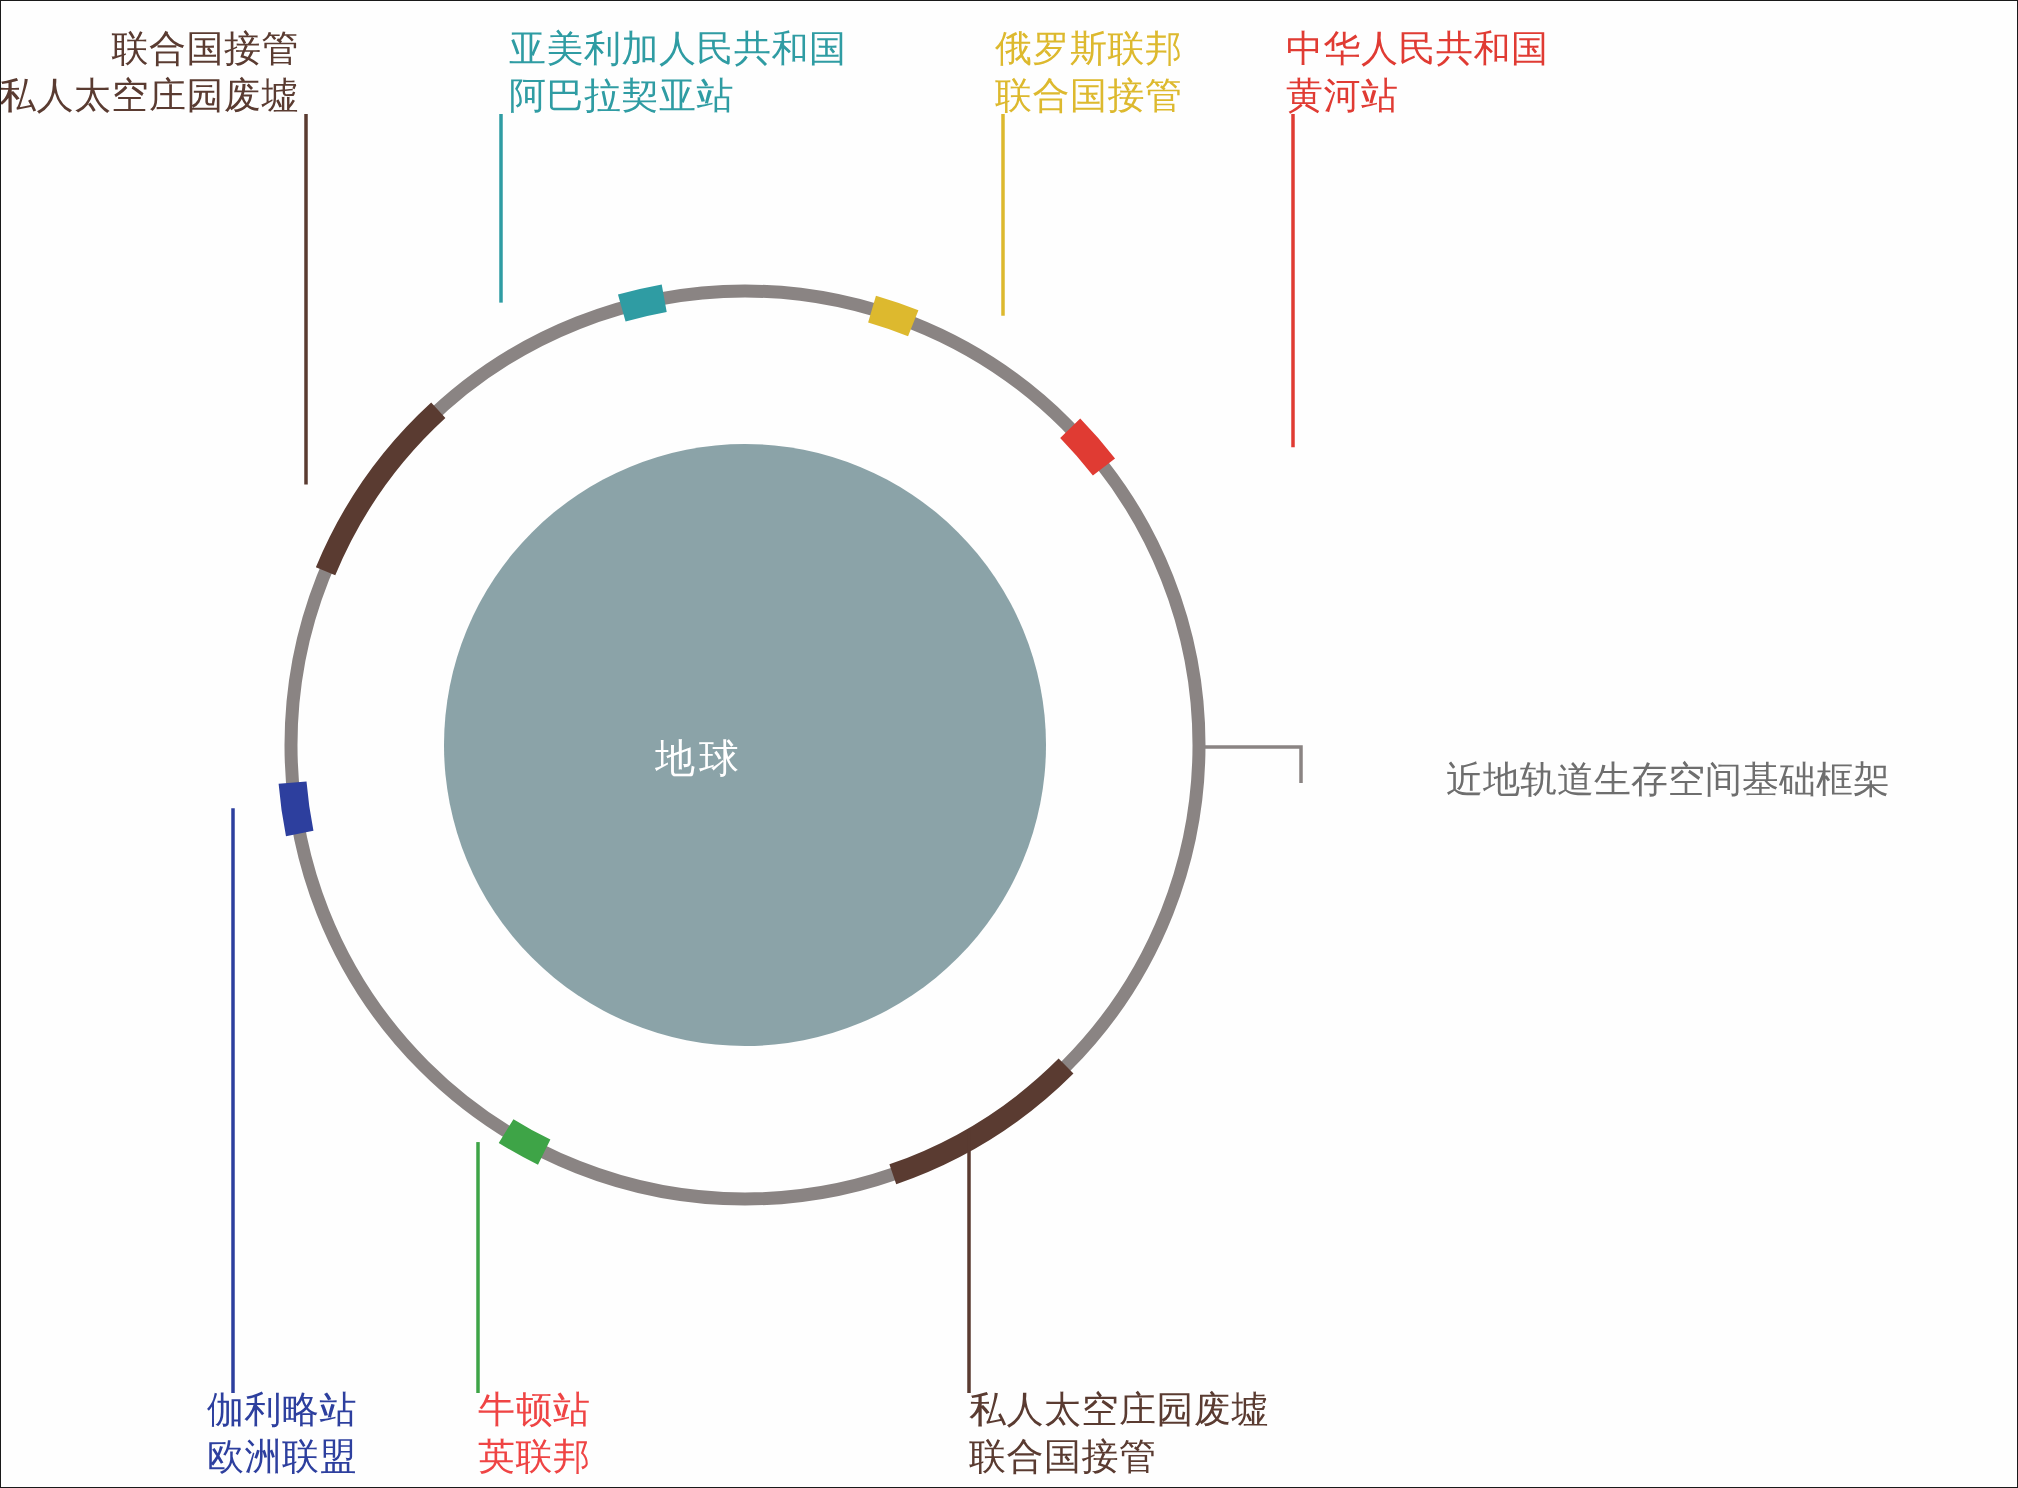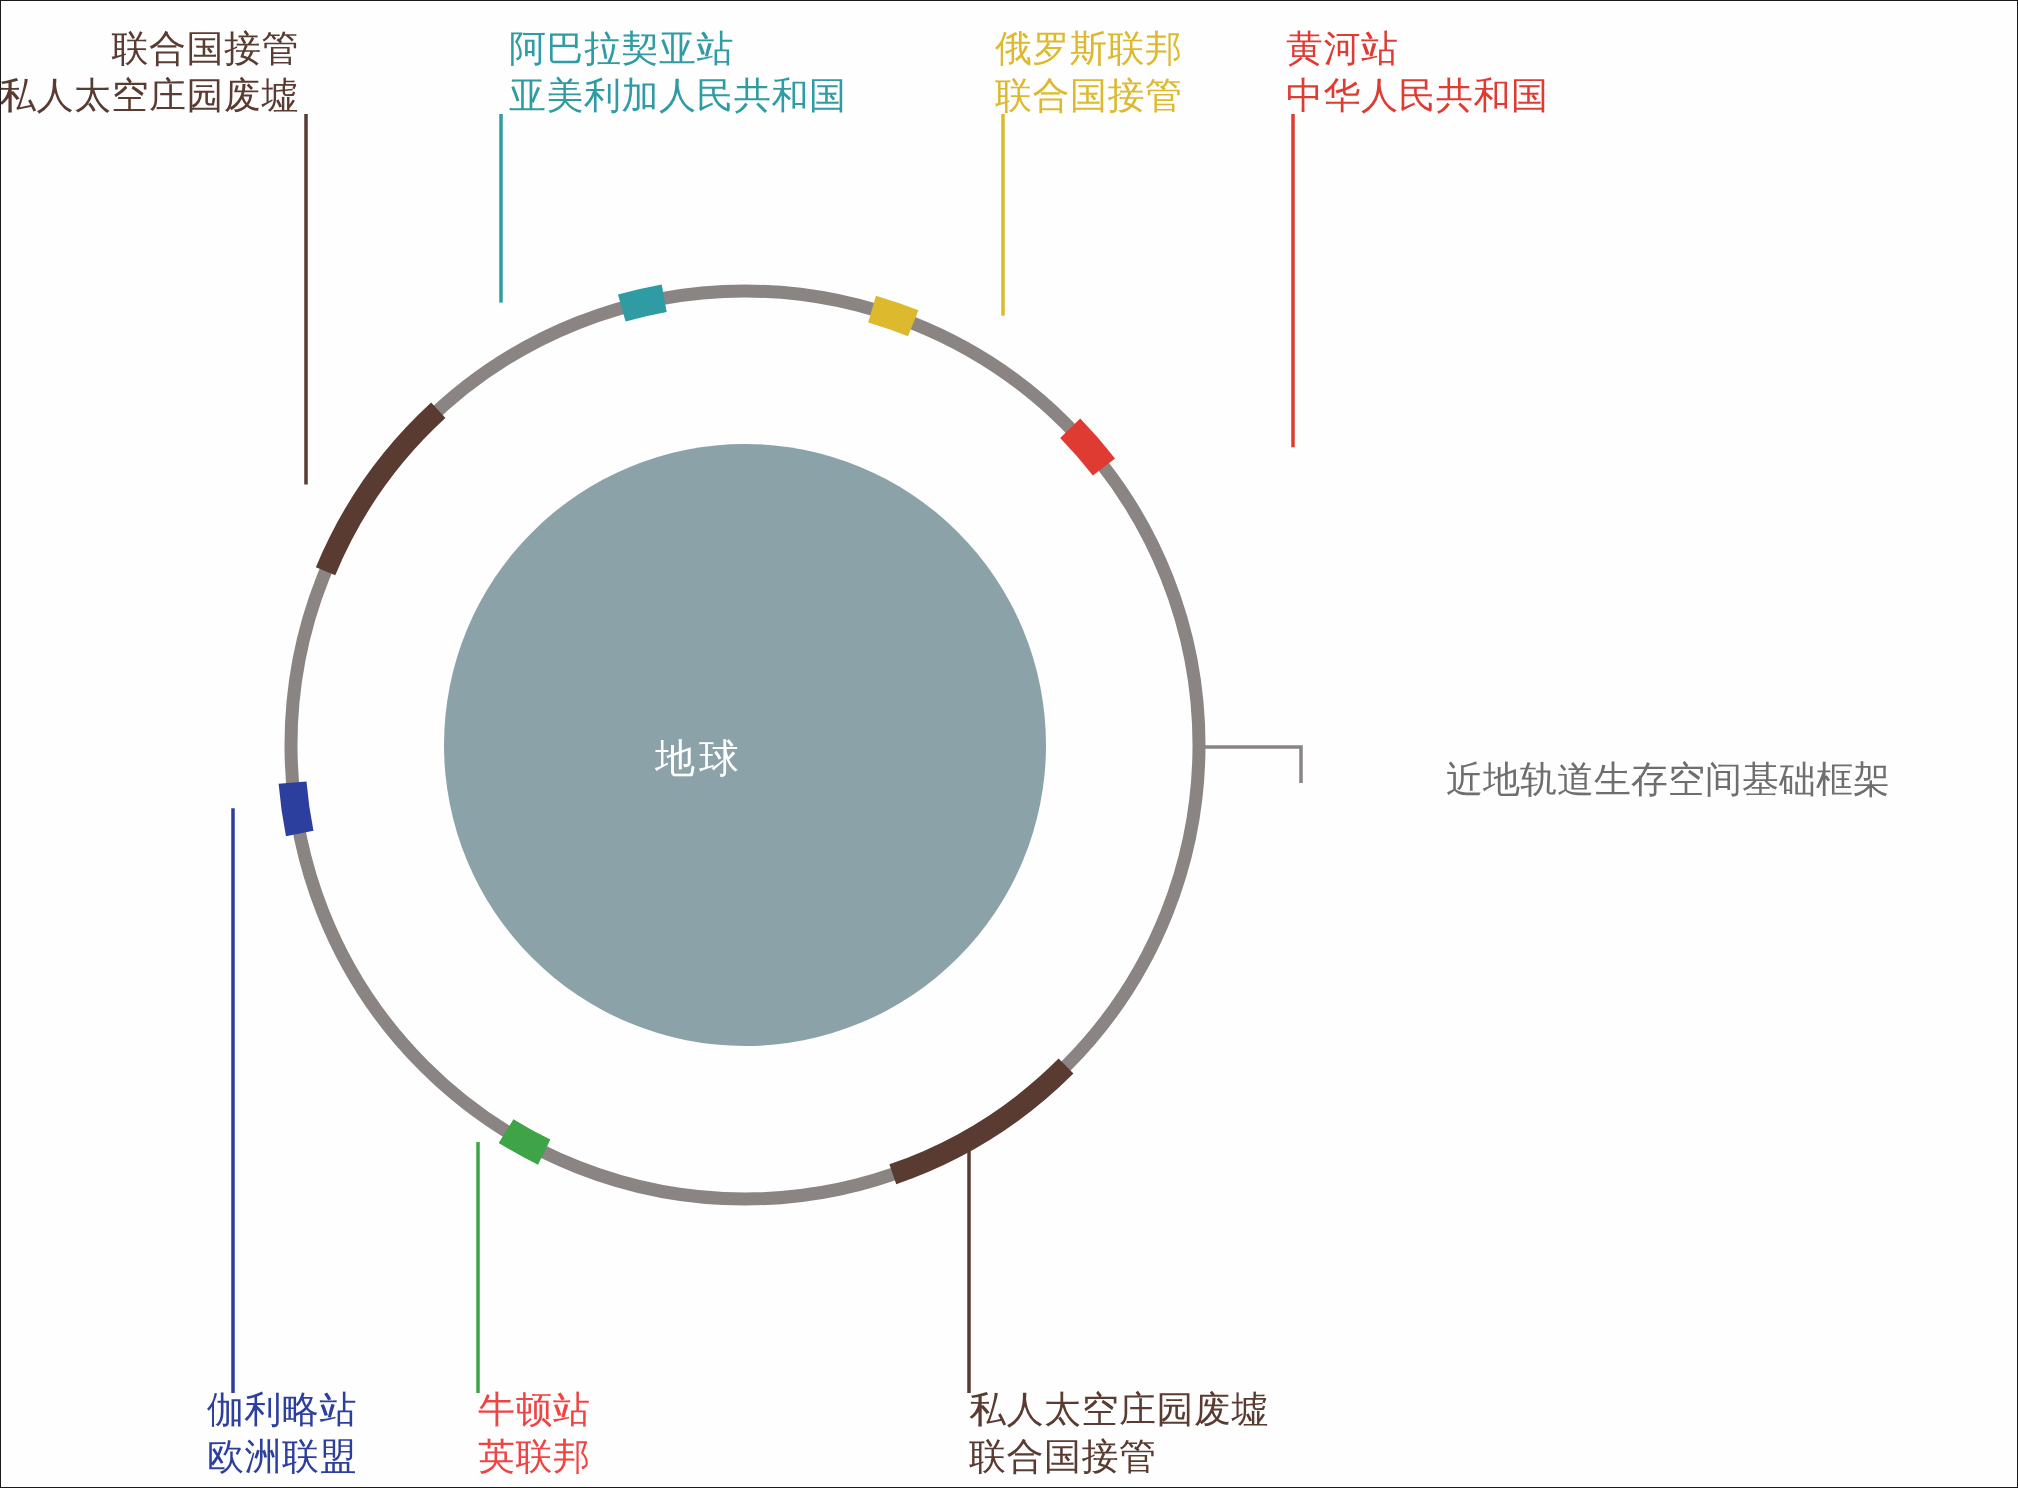--- a/index.html
+++ b/index.html
@@ -85,22 +85,22 @@
     <g>
       <circle id="earth-circle" cx="744" cy="744" r="301" fill="#8ba3a8"></circle>
     </g>
   </svg>
 
   <div class="earth-label" id="earth-label" style="left: 654px; top: 706px; color: rgb(255, 255, 255);">地球</div>
 
   <div class="frame-label" id="ring-label" style="left: 1445px; top: 754px;">近地轨道生存空间基础框架</div>
 
   <div id="labels-layer">
-      <div class="lbl lbl-left" style="color: rgb(47, 156, 163); top: 24px; left: 508px;"><div>阿巴拉契亚站</div><div>亚美利加人民共和国</div></div>
+      <div class="lbl lbl-left" style="color: rgb(47, 156, 163); top: 24px; left: 508px;"><div>亚美利加人民共和国</div><div>阿巴拉契亚站</div></div>
       <div class="lbl lbl-left" style="color: rgb(221, 185, 46); top: 24px; left: 994px;"><div>俄罗斯联邦</div><div>联合国接管</div></div>
-      <div class="lbl lbl-left" style="color: rgb(224, 59, 51); top: 24px; left: 1285px;"><div>黄河站</div><div>中华人民共和国</div></div>
+      <div class="lbl lbl-left" style="color: rgb(224, 59, 51); top: 24px; left: 1285px;"><div>中华人民共和国</div><div>黄河站</div></div>
       <div class="lbl lbl-left" style="color: rgb(45, 63, 158); top: 1385px; left: 206px;"><div>伽利略站</div><div>欧洲联盟</div></div>
       <div class="lbl lbl-left" style="color: #ef4444; top: 1385px; left: 477px;"><div>牛顿站</div><div>英联邦</div></div>
       <div class="lbl lbl-right" style="color: rgb(90, 59, 49); top: 24px; right: 1718px;"><div>联合国接管</div><div>私人太空庄园废墟</div></div>
       <div class="lbl lbl-left" style="color: rgb(90, 59, 49); top: 1385px; left: 968px;"><div>私人太空庄园废墟</div><div>联合国接管</div></div>
     </div>
 
 </div>
 
 </body></html>

